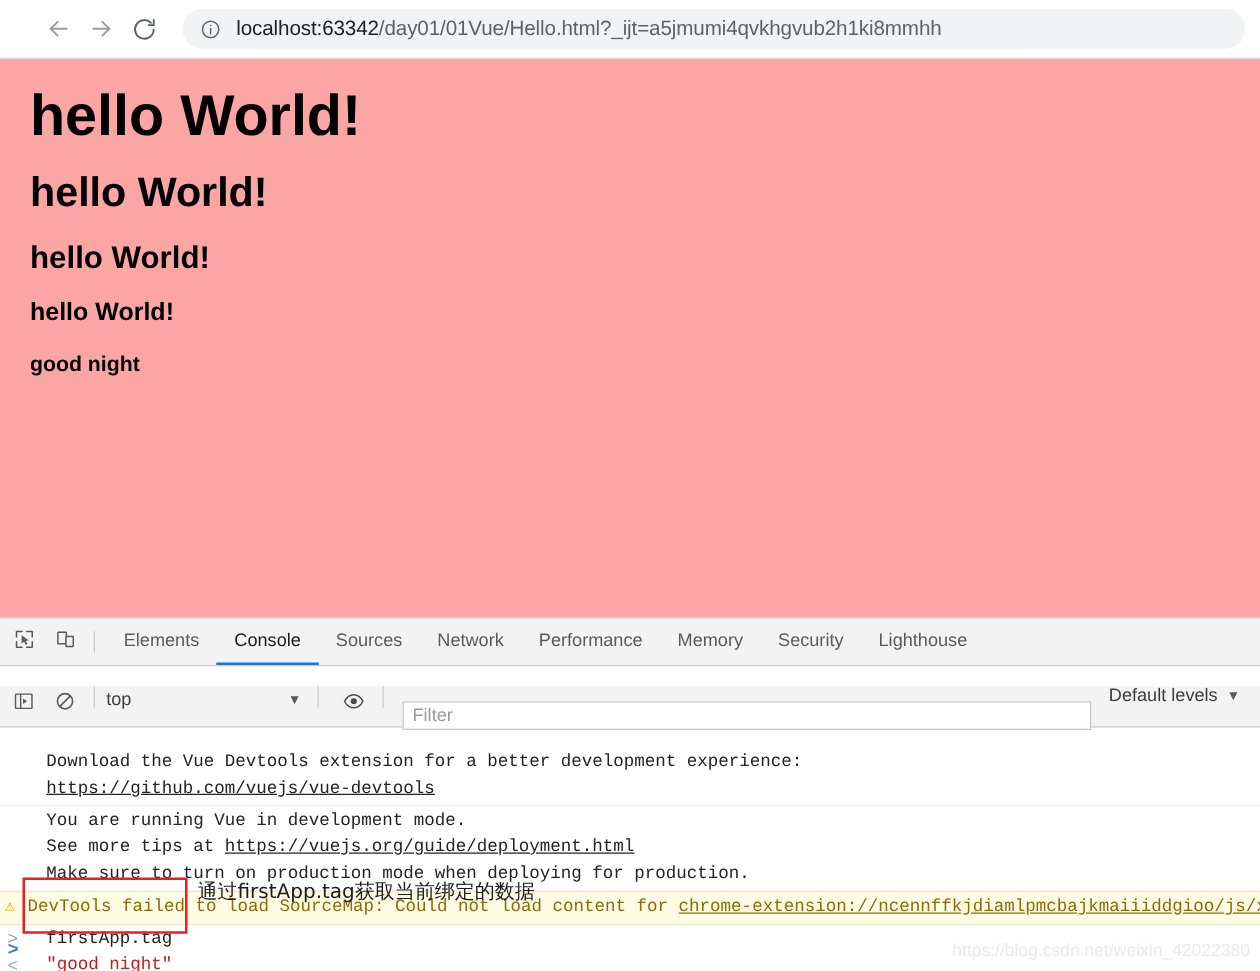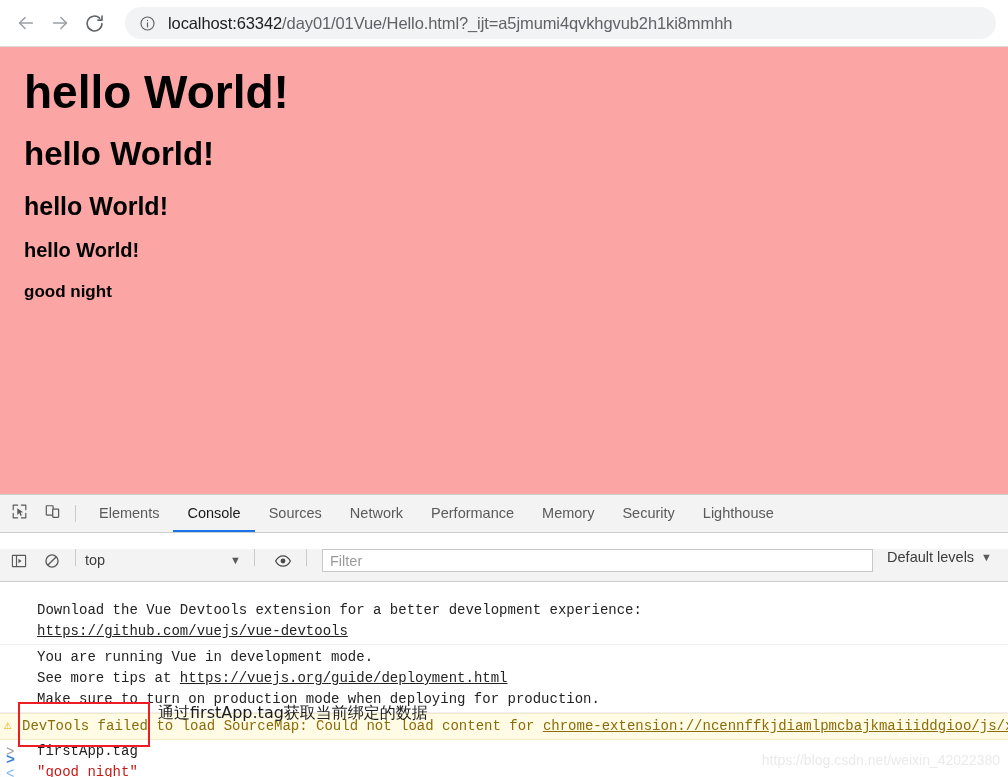--- a/index.html
+++ b/index.html
@@ -14,21 +14,21 @@
     overflow: hidden;
     position: relative;
   }
 
   
   .browser-bar {
     height: 47px;
     background: #ffffff;
     display: flex;
     align-items: center;
-    padding: 0 0 0 9px;
+    padding: 0 0 0 30px;
     box-sizing: border-box;
     border-bottom: 1px solid #dcdcdc;
   }
   .nav-btn {
     width: 34px;
     height: 34px;
     display: flex;
     align-items: center;
     justify-content: center;
     flex: 0 0 auto;
@@ -168,21 +168,21 @@
     flex: 1 1 auto;
   }
   .caret {
     color: #5a5a5a;
     font-size: 11px;
     margin-right: 4px;
   }
   .filter-input {
     flex: 1 1 auto;
     height: 23px;
-    margin: 0 6px;
+    margin: 12px 6px;
     background: #ffffff;
     border: 1px solid #c7c7c7;
     font-family: "Liberation Sans", sans-serif;
     font-size: 14.5px;
     color: #3c3c3c;
     padding: 0 7px;
     box-sizing: border-box;
     border-radius: 0;
     outline: none;
   }

